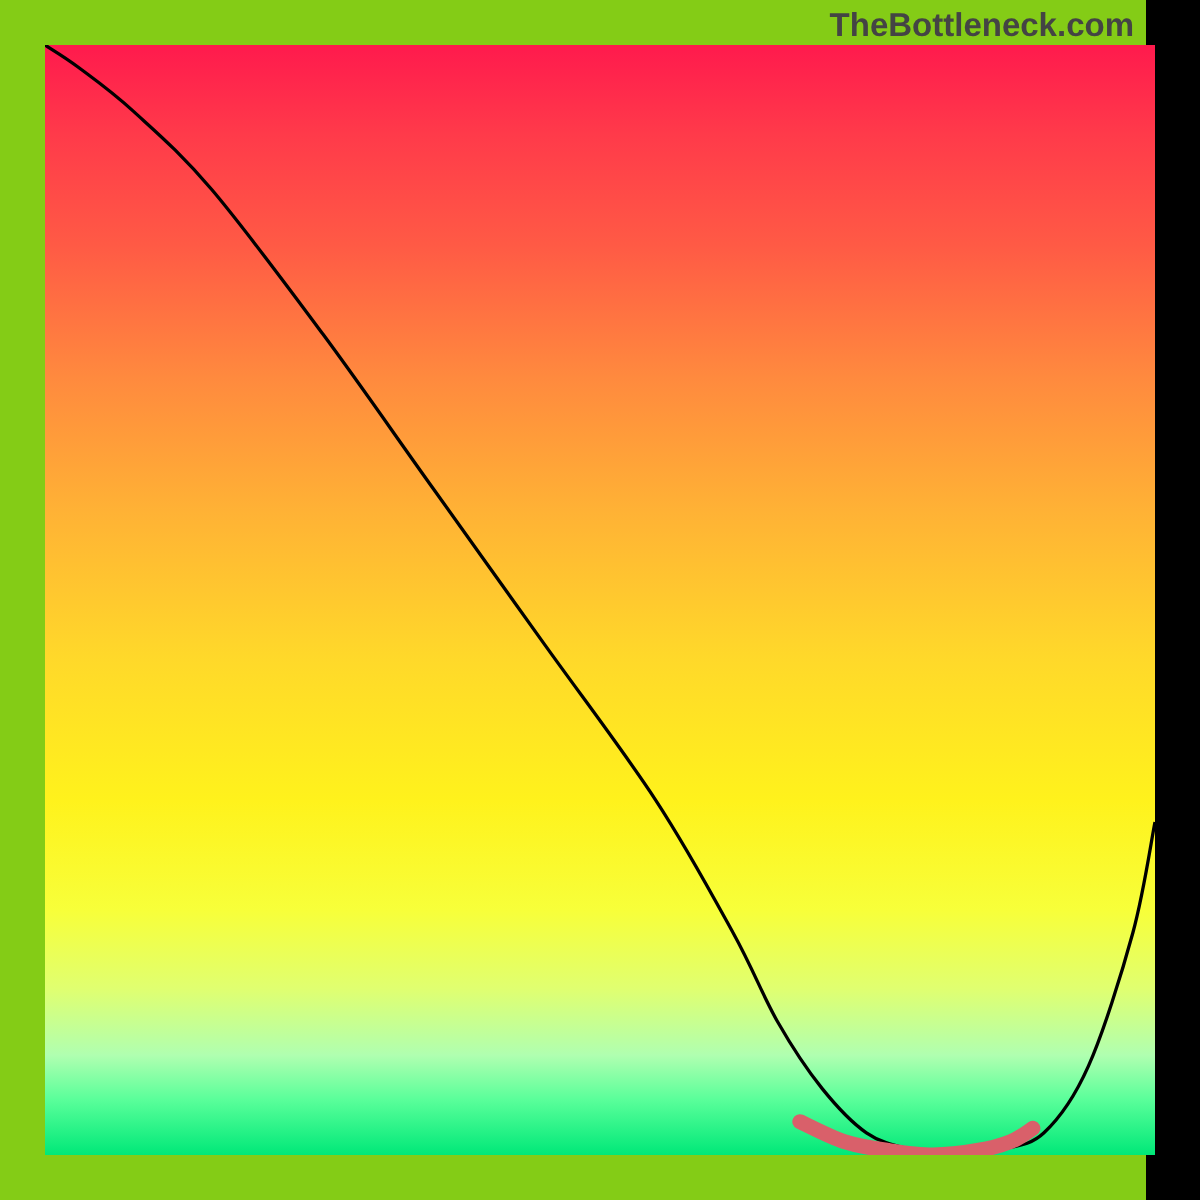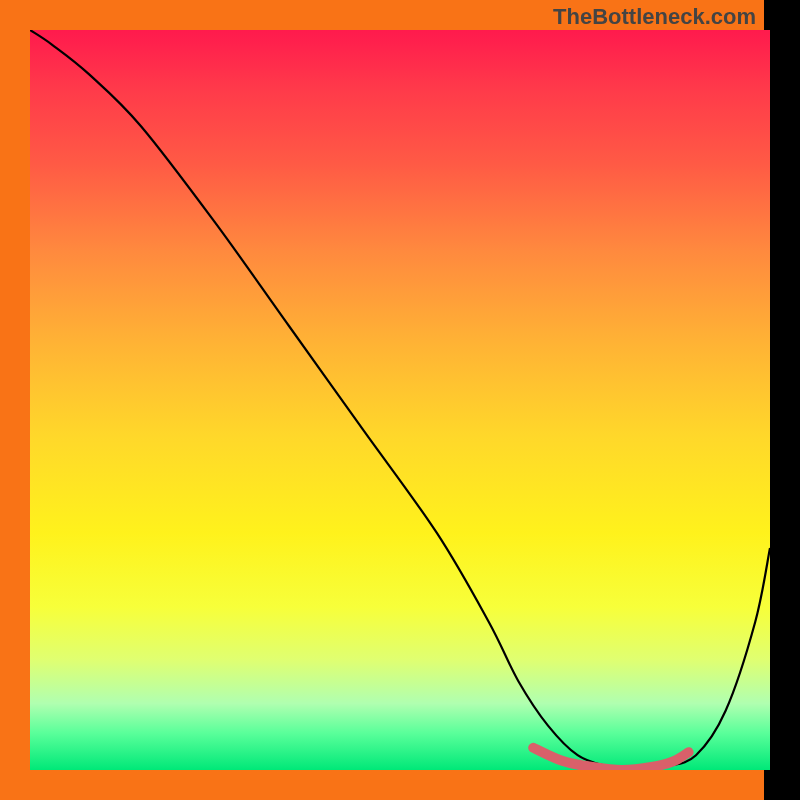--- a/index.html
+++ b/index.html
@@ -8,21 +8,21 @@
     background: #000;
     width: 800px;
     height: 800px;
     overflow: hidden;
     font-family: Arial, Helvetica, sans-serif;
   }
   .container {
     position: relative;
     width: 764px;
     height: 800px;
-    background: #f97316;
+    background: #84cc16;
     text-decoration: underline;
   }
   .watermark {
     position: absolute;
     top: 4px;
     right: 8px;
     color: #444;
     font-size: 22px;
     font-weight: bold;
     z-index: 10;

